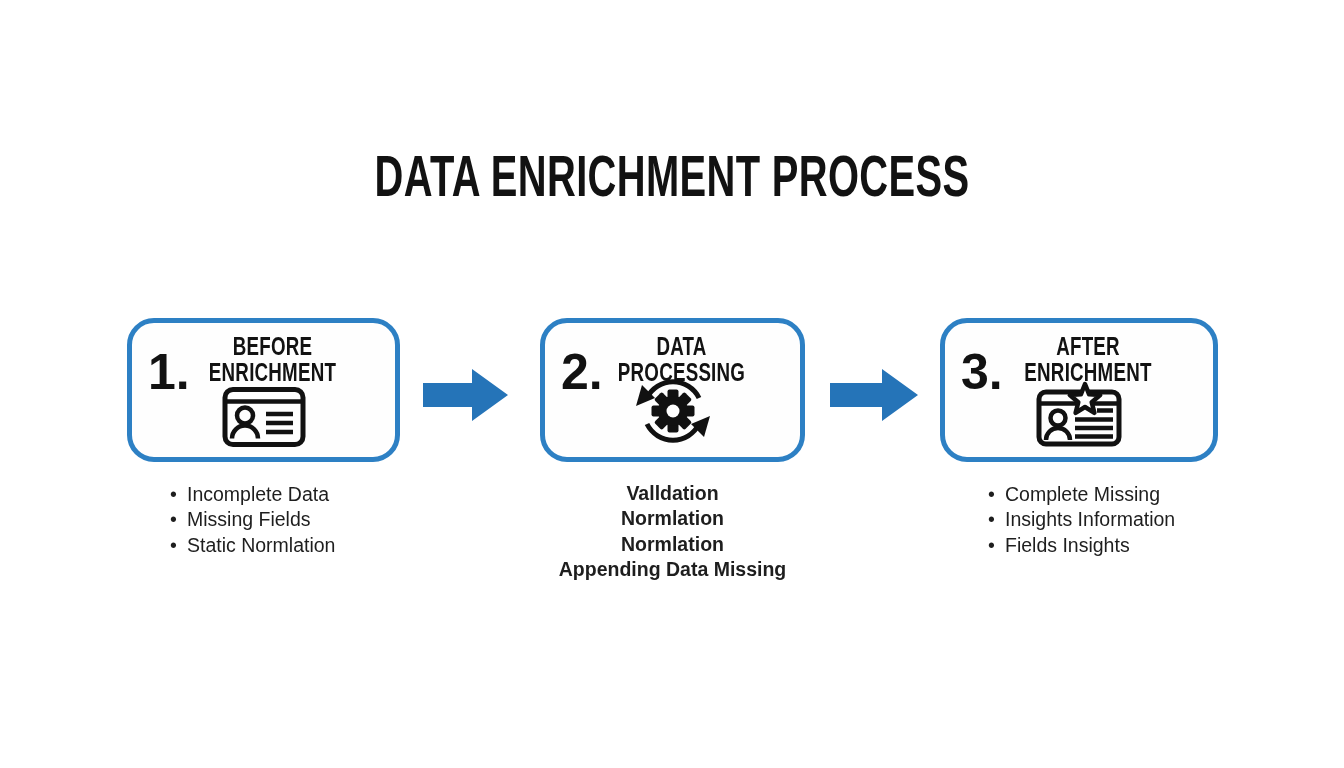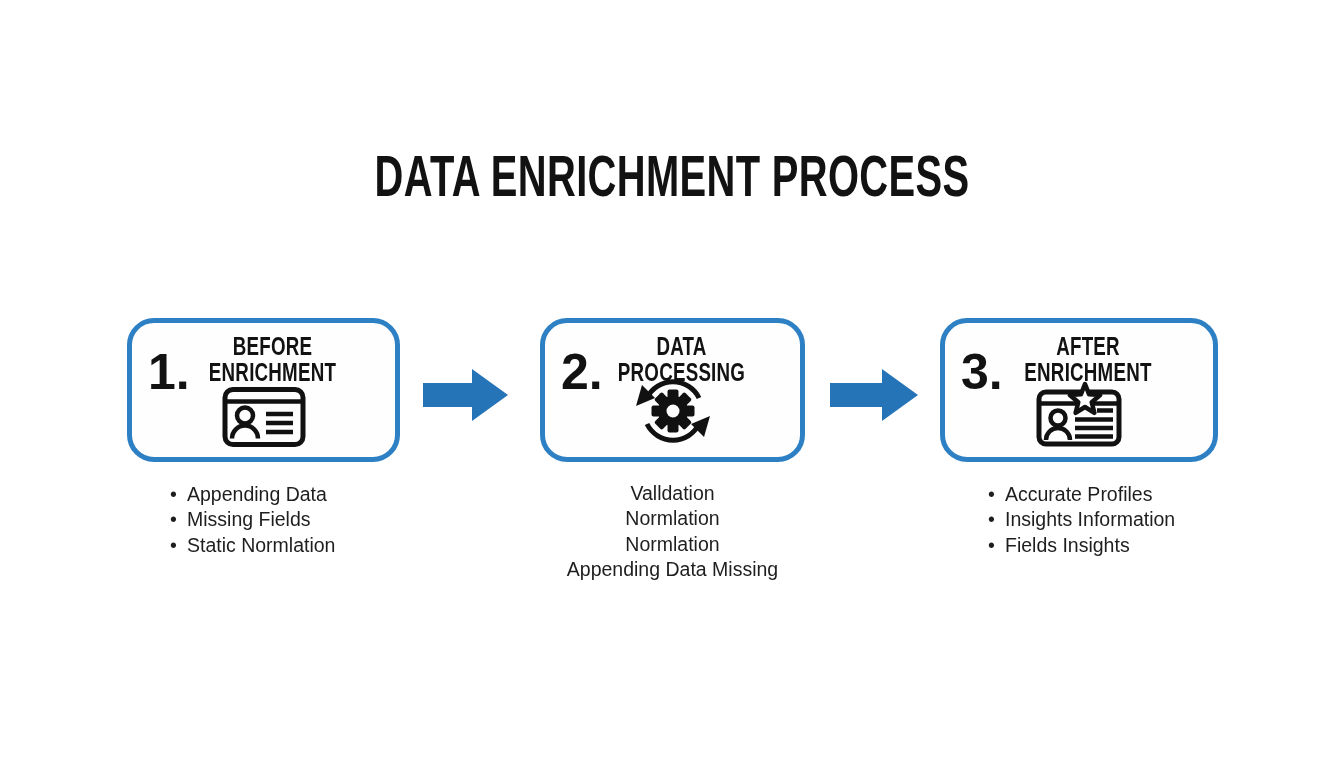--- a/index.html
+++ b/index.html
@@ -39,21 +39,21 @@
   .step-icon {
     position:absolute; left:0; right:0; bottom:9px;
     display:flex; justify-content:center;
   }
   .icon-dark { color:var(--icon-stroke,#111111); }
   .arrow { position:absolute; color:var(--arrow,#2574b8); }
   #arrow1 { left:423px; top:367px; }
   #arrow2 { left:830px; top:367px; }
   .details { position:absolute; font-size:19.5px; line-height:25.4px; color:var(--body-text,#1e1e1e); }
   #list1 { left:170px; top:482px; }
-  #list2 { left:540px; width:265px; top:481px; text-align:center; }
+  #list2 { left:540px; width:265px; top:481px; text-align:center;font-weight:bold; }
   #list3 { left:988px; top:482px; }
   .detail-line { display:flex; align-items:baseline; }
   .bullet { width:17px; flex:0 0 17px; }
   .centered .detail-line { display:block; }
 </style>
 </head>
 <body>
 
 <div class="canvas">
 
@@ -127,21 +127,21 @@
         <line x1="42" y1="52" x2="80" y2="52" stroke="currentColor" stroke-width="4.5"></line>
         <line x1="42" y1="60.5" x2="80" y2="60.5" stroke="currentColor" stroke-width="4.5"></line>
         <polygon points="52,8 56.1,18.3 67.2,19.1 58.7,26.2 61.4,36.9 52,31 42.6,36.9 45.3,26.2 36.8,19.1 47.9,18.3" fill="#ffffff" stroke="currentColor" stroke-width="4.5" stroke-linejoin="round"></polygon>
       </svg>
     </div>
   </div>
 
   <div class="details bulleted" id="list1">
     <div class="detail-line">
       <span class="bullet">•</span>
-      <span>Appending Data</span>
+      <span>Incomplete Data</span>
     </div>
     <div class="detail-line">
       <span class="bullet">•</span>
       <span>Missing Fields</span>
     </div>
     <div class="detail-line">
       <span class="bullet">•</span>
       <span>Static Normlation</span>
     </div>
   </div>
@@ -157,21 +157,21 @@
       <span>Normlation</span>
     </div>
     <div class="detail-line">
       <span>Appending Data Missing</span>
     </div>
   </div>
 
   <div class="details bulleted" id="list3">
     <div class="detail-line">
       <span class="bullet">•</span>
-      <span>Accurate Profiles</span>
+      <span>Complete Missing</span>
     </div>
     <div class="detail-line">
       <span class="bullet">•</span>
       <span>Insights Information</span>
     </div>
     <div class="detail-line">
       <span class="bullet">•</span>
       <span>Fields Insights</span>
     </div>
   </div>

